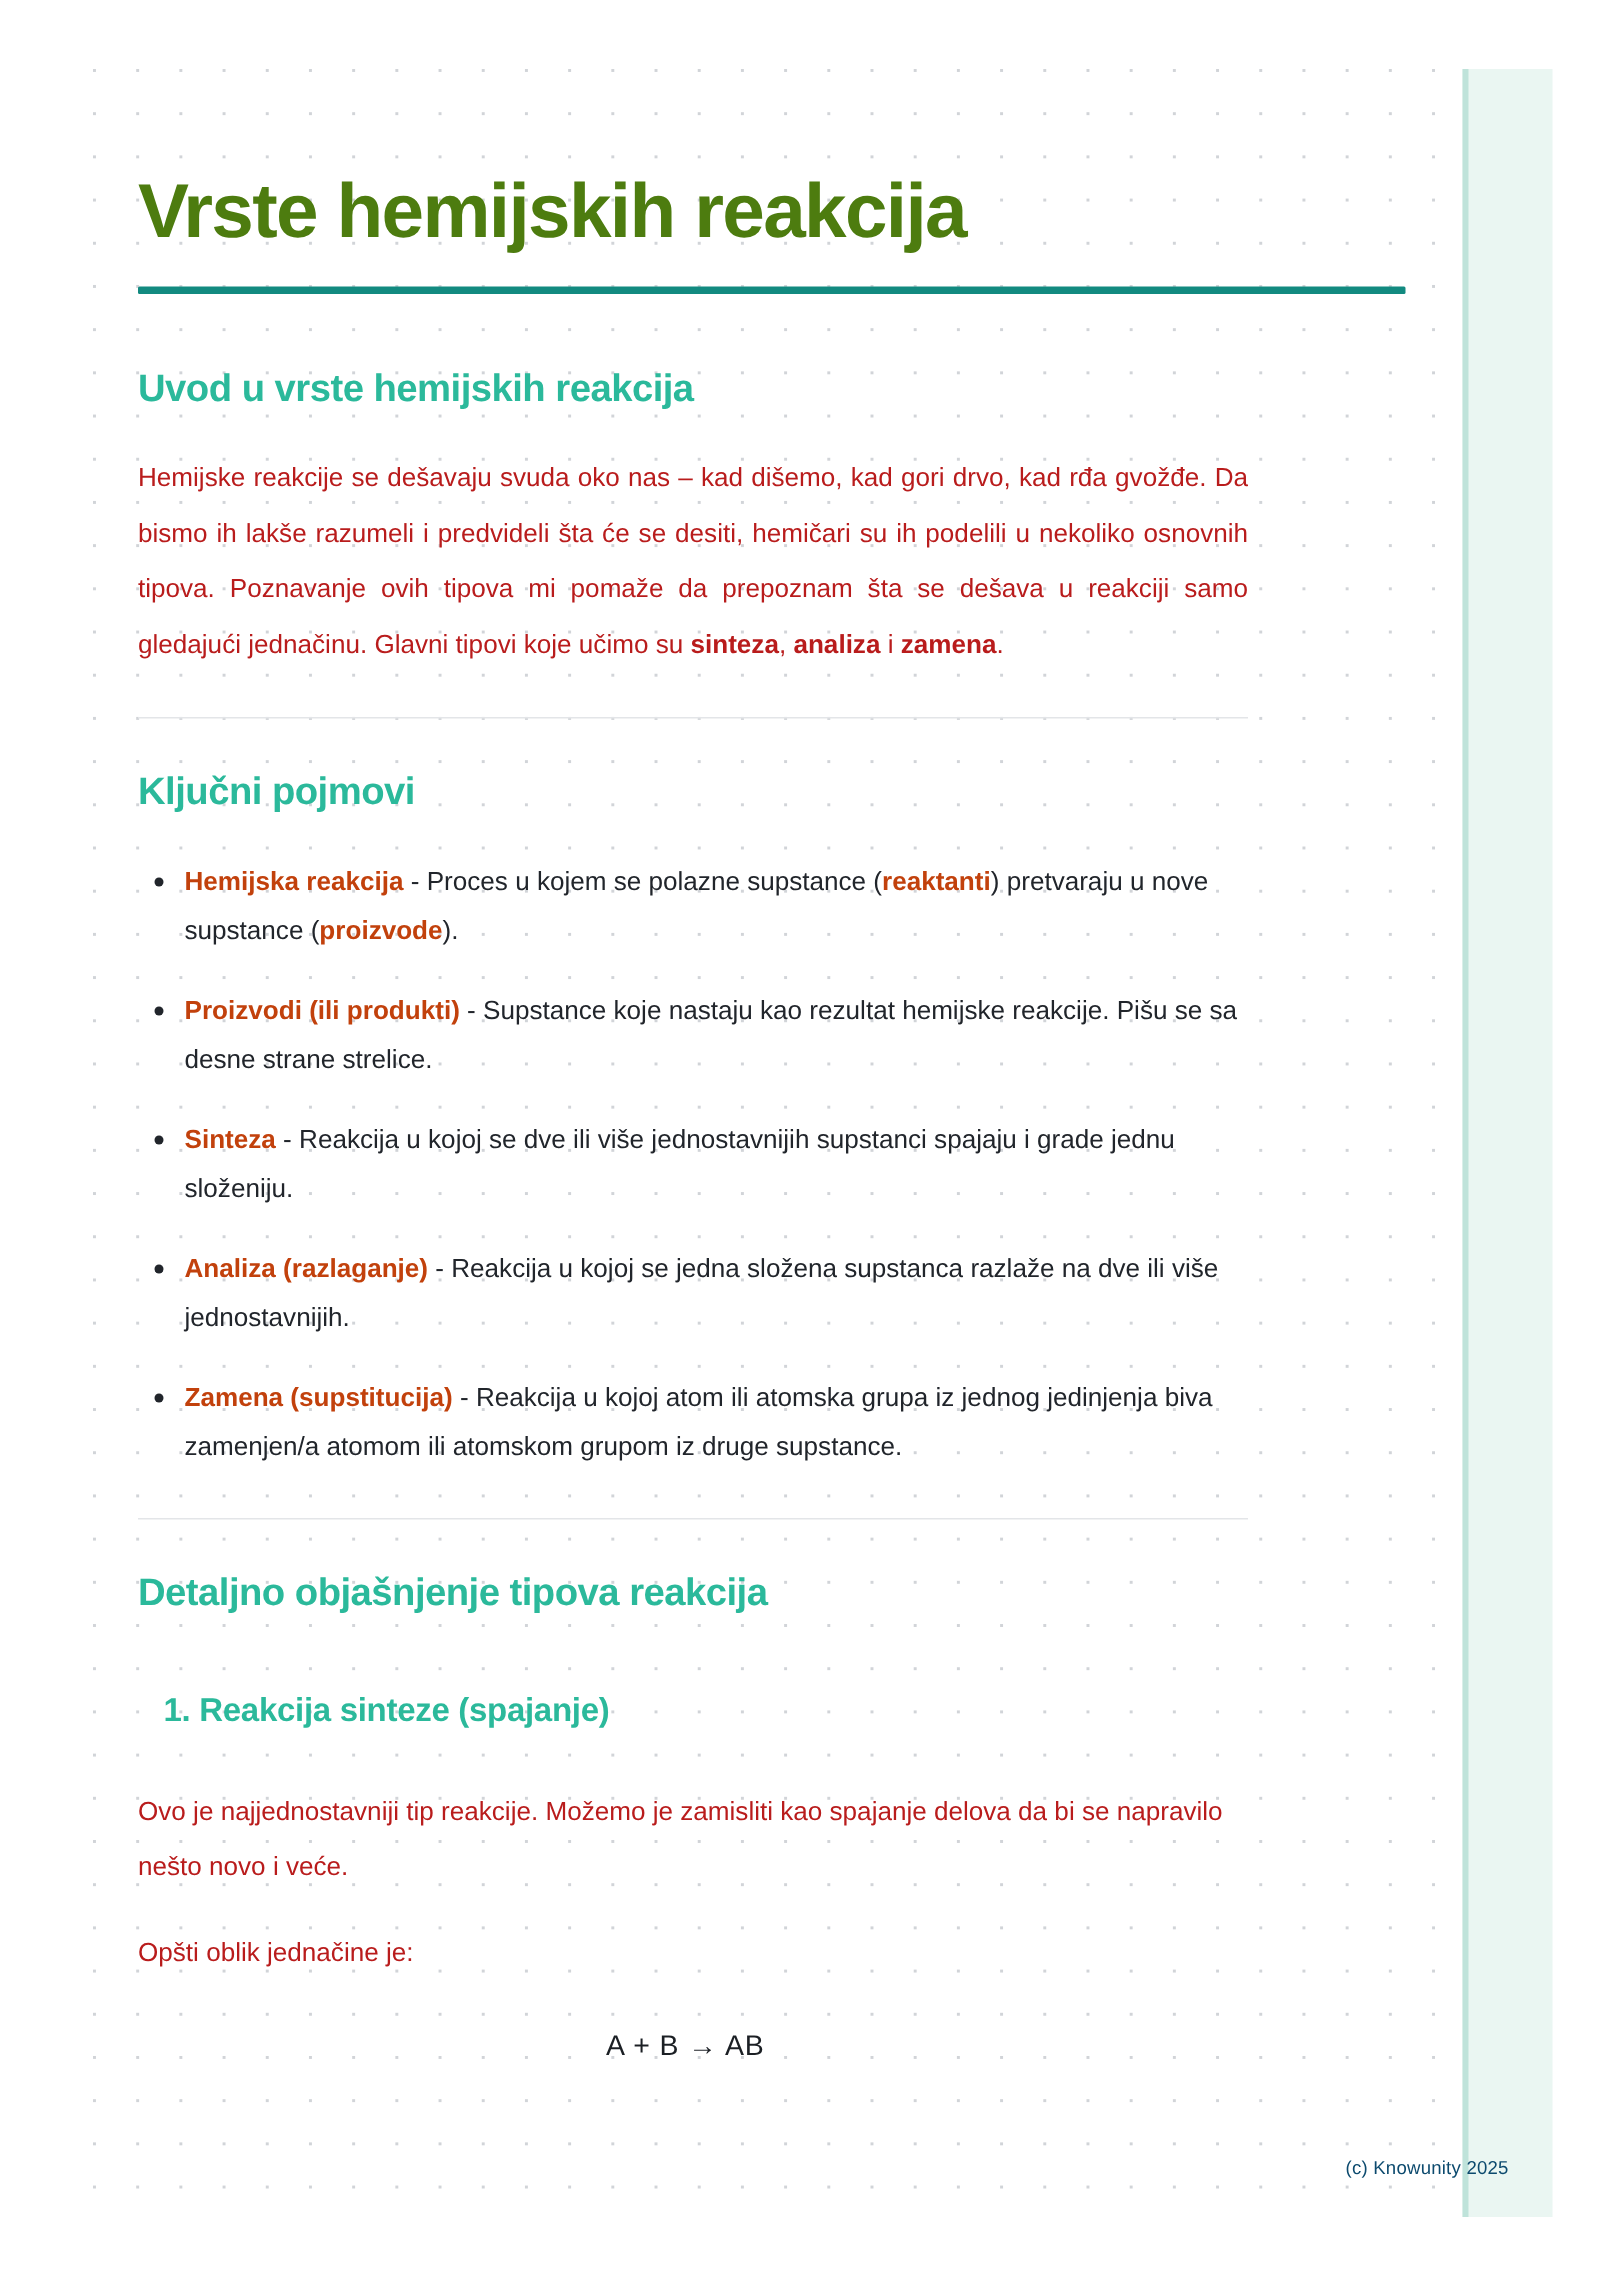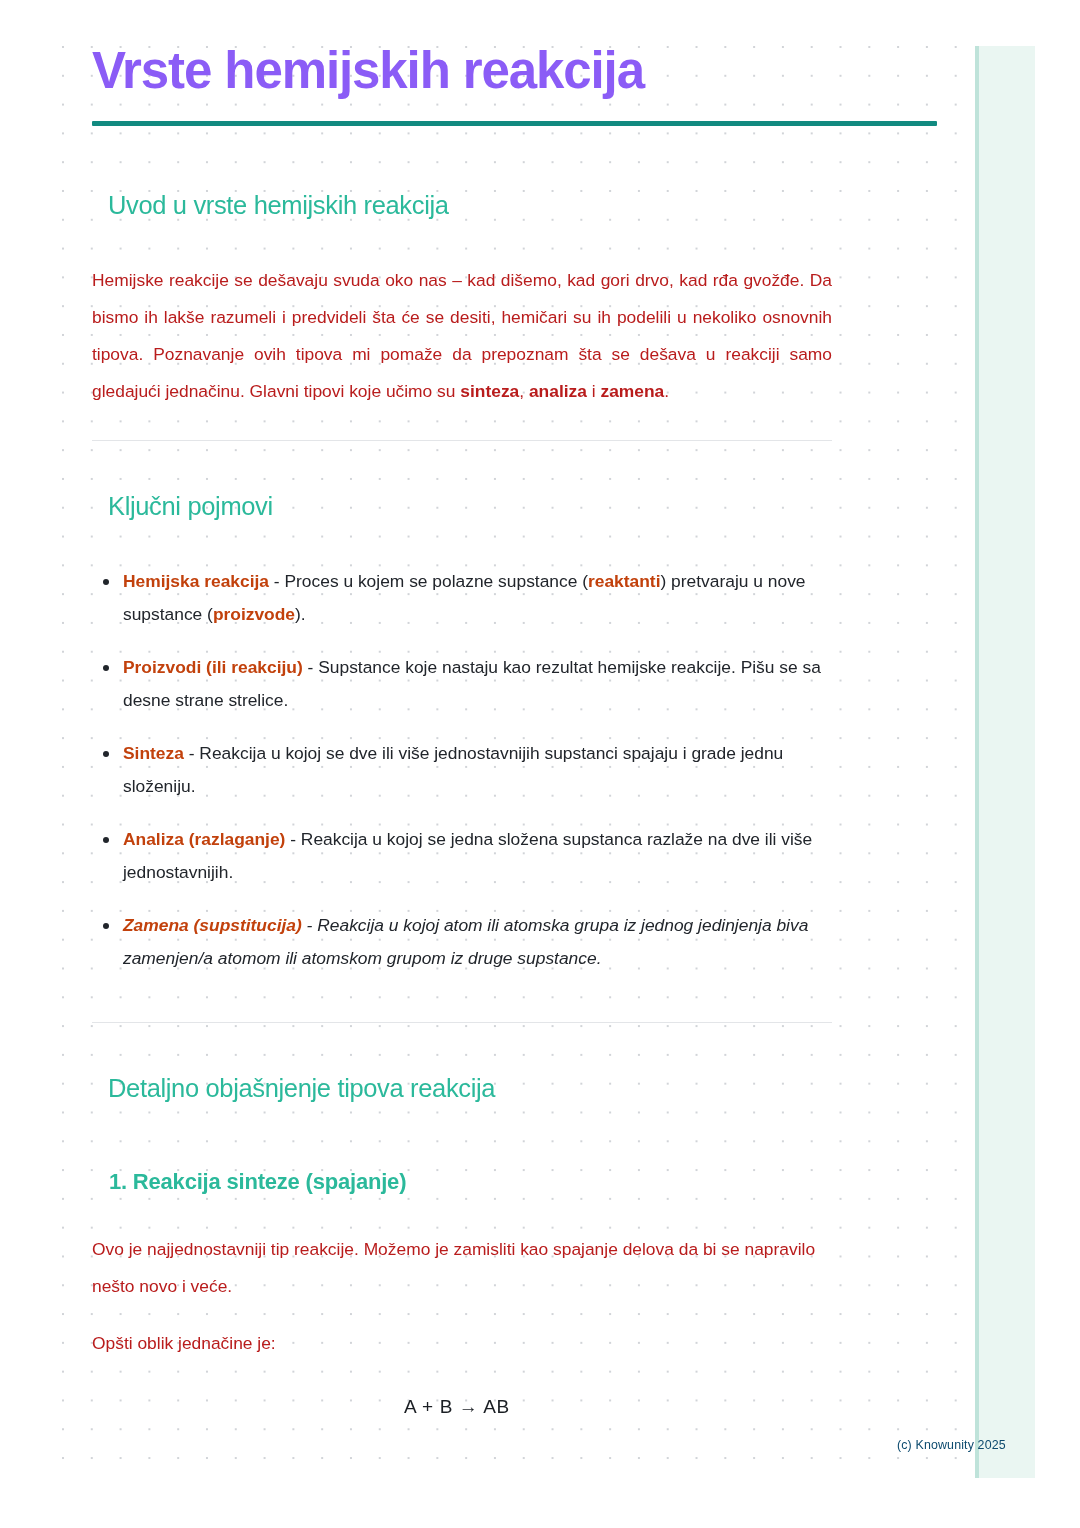--- a/index.html
+++ b/index.html
@@ -60,41 +60,41 @@
   
   #content {
     position: absolute;
     left: 92px;
     top: 0;
     width: 845px;
   }
 
   h1#doc-title {
     margin: 0;
-    padding-top: 44px;
+    padding-top: 114px;
     font-size: 51px;
     line-height: 1.04;
     font-weight: 700;
     letter-spacing: -1.1px;
-    color: #8b5cf6;
+    color: #4d7c0f;
   }
 
   .title-rule {
     margin-top: 24px;
     width: 845px;
     height: 5px;
     background: #128A80;
     border-radius: 1px;
   }
 
   h2.section-heading {
-    margin: 16px;
+    margin: 0;
     font-size: 25.5px;
     line-height: 1.25;
-    font-weight: 400;
+    font-weight: 700;
     letter-spacing: -0.35px;
     color: #2BB99B;
   }
 
   h3.sub-heading {
     margin: 17px;
     font-size: 22px;
     line-height: 1.3;
     font-weight: 700;
     letter-spacing: -0.2px;
@@ -125,21 +125,21 @@
     width: 740px;
   }
   ul.term-list > li {
     position: relative;
     padding-left: 31px;
     font-size: 17.4px;
     line-height: 33.5px;
     color: #21252b;
     margin-bottom: 19px;
   }
-  ul.term-list > li:last-child { margin-bottom: 16px; font-style: italic; }
+  ul.term-list > li:last-child { margin-bottom: 0; }
   ul.term-list > li::before {
     content: "";
     position: absolute;
     left: 11px;
     top: 14px;
     width: 6px;
     height: 6px;
     border-radius: 50%;
     background: #21252b;
   }
@@ -195,21 +195,21 @@
     <p class="body-text justify"><span>Hemijske reakcije se dešavaju svuda oko nas – kad dišemo, kad gori drvo, kad rđa gvožđe. Da bismo ih lakše razumeli i predvideli šta će se desiti, hemičari su ih podelili u nekoliko osnovnih tipova. Poznavanje ovih tipova mi pomaže da prepoznam šta se dešava u reakciji samo gledajući jednačinu. Glavni tipovi koje učimo su </span><b>sinteza</b><span>, </span><b>analiza</b><span> i </span><b>zamena</b><span>.</span></p>
 
     <div class="sp-30"></div>
     <div class="hr-soft"></div>
     <div class="sp-34"></div>
 
     <h2 class="section-heading">Ključni pojmovi</h2>
     <div class="sp-26"></div>
     <ul class="term-list" id="term-list">
         <li><b>Hemijska reakcija</b><span> - </span><span>Proces u kojem se polazne supstance (</span><b>reaktanti</b><span>) pretvaraju u nove supstance (</span><b>proizvode</b><span>).</span></li>
-        <li><b>Proizvodi (ili reakciju)</b><span> - </span><span>Supstance koje nastaju kao rezultat hemijske reakcije. Pišu se sa desne strane strelice.</span></li>
+        <li><b>Proizvodi (ili produkti)</b><span> - </span><span>Supstance koje nastaju kao rezultat hemijske reakcije. Pišu se sa desne strane strelice.</span></li>
         <li><b>Sinteza</b><span> - </span><span>Reakcija u kojoj se dve ili više jednostavnijih supstanci spajaju i grade jednu složeniju.</span></li>
         <li><b>Analiza (razlaganje)</b><span> - </span><span>Reakcija u kojoj se jedna složena supstanca razlaže na dve ili više jednostavnijih.</span></li>
         <li><b>Zamena (supstitucija)</b><span> - </span><span>Reakcija u kojoj atom ili atomska grupa iz jednog jedinjenja biva zamenjen/a atomom ili atomskom grupom iz druge supstance.</span></li>
       </ul>
 
     <div class="sp-30"></div>
     <div class="hr-soft"></div>
     <div class="sp-34"></div>
 
     <h2 class="section-heading">Detaljno objašnjenje tipova reakcija</h2>

